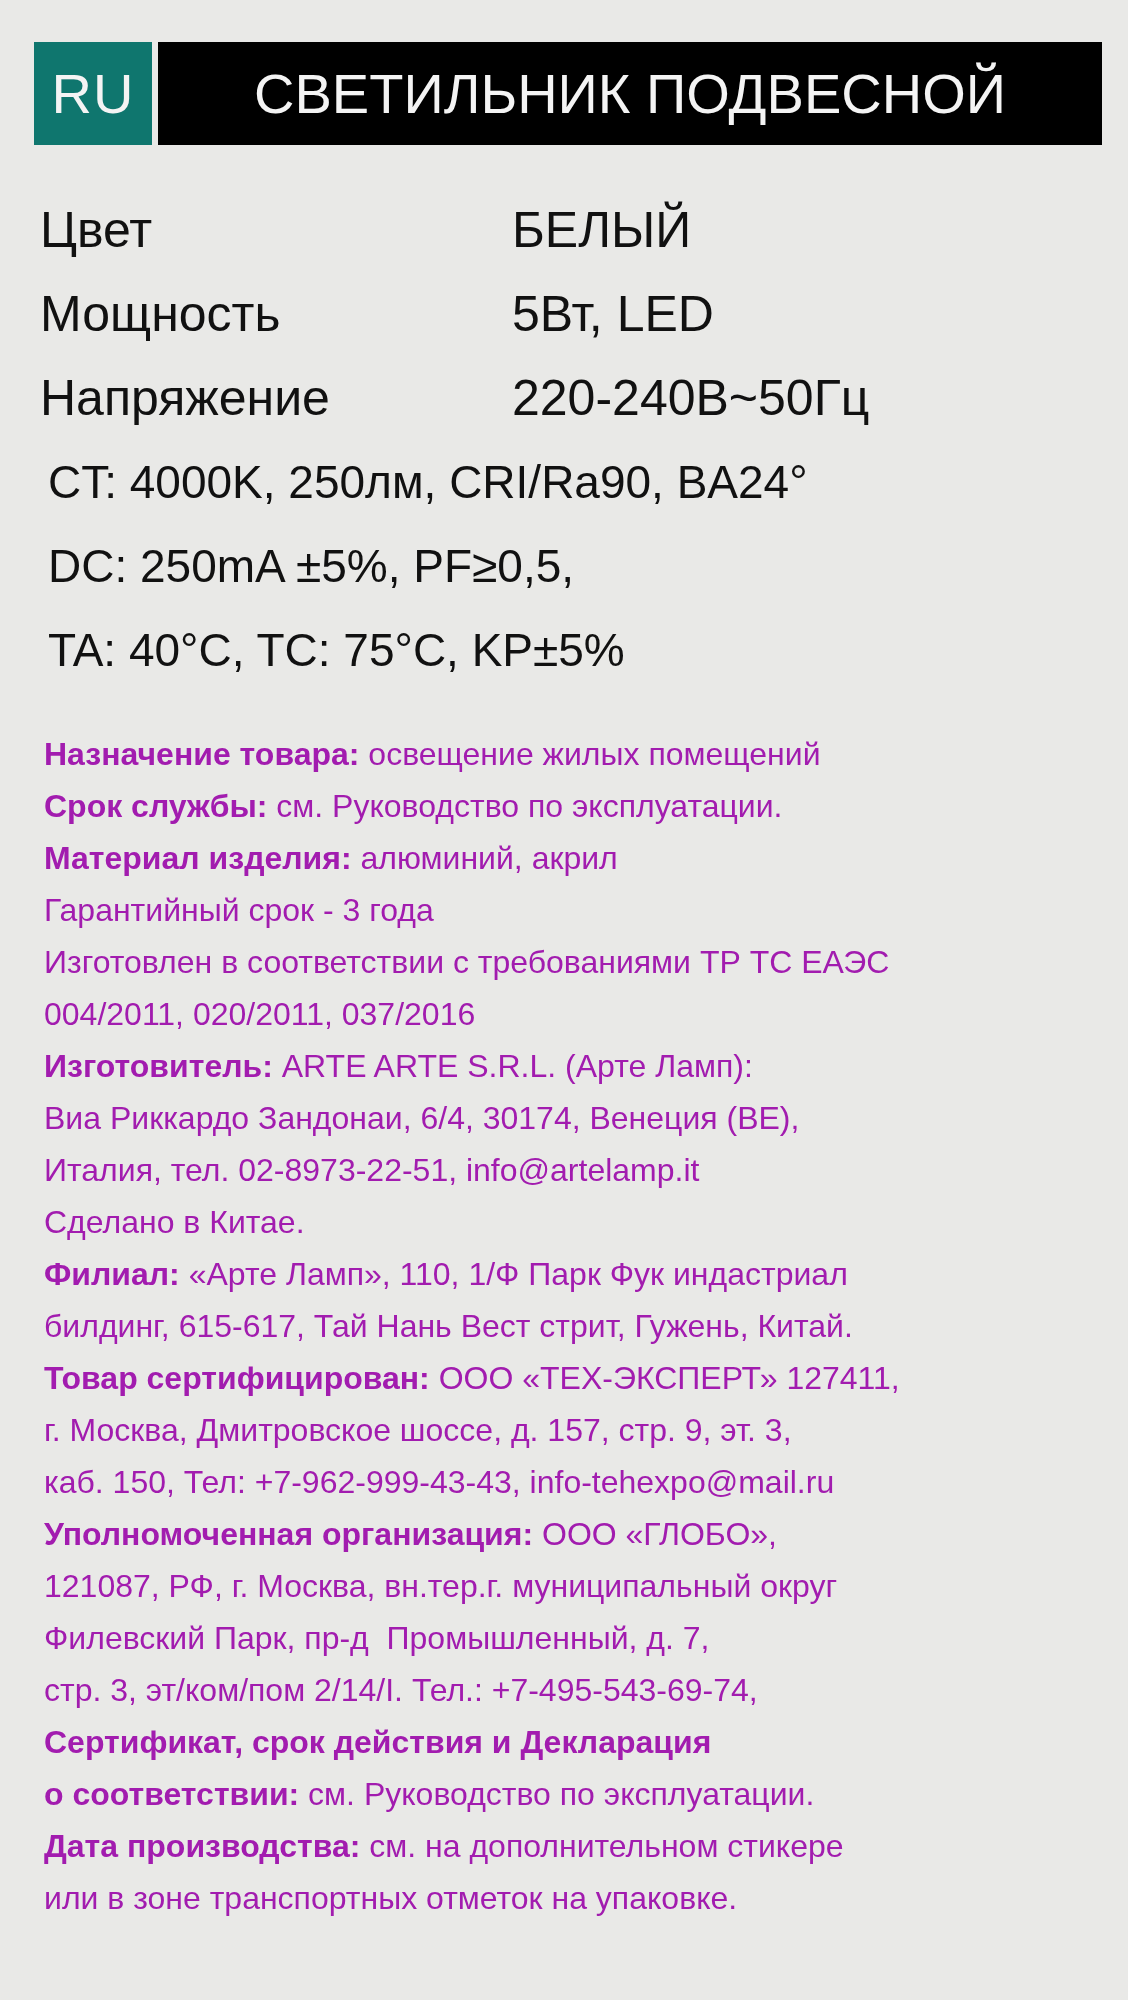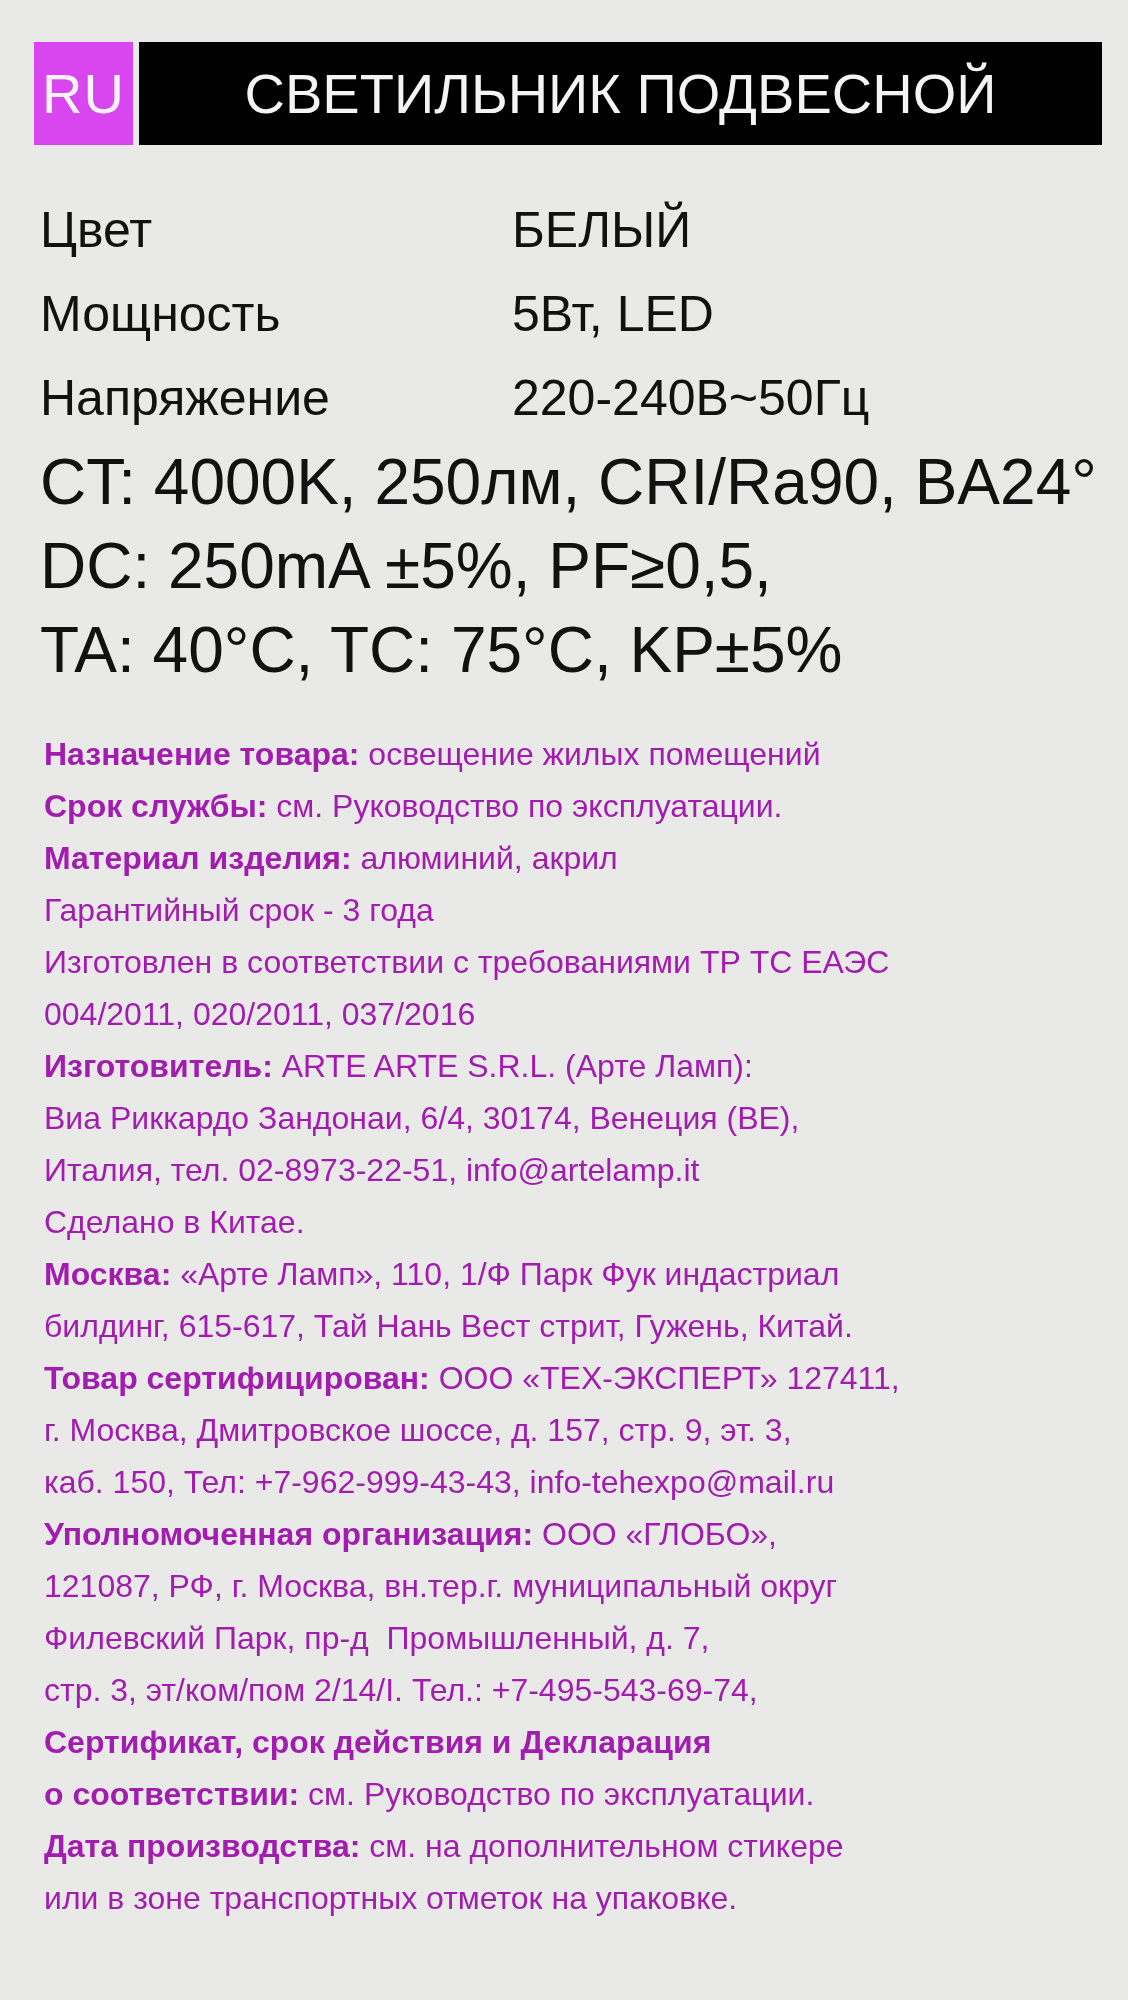--- a/index.html
+++ b/index.html
@@ -8,34 +8,34 @@
     background: #e9e9e7;
     font-family: "Liberation Sans", "DejaVu Sans", sans-serif;
     color: #111;
     position: relative;
   }
   .header {
     position: absolute; left: 34px; top: 42px; height: 103px; width: 1068px;
     display: flex;
   }
   .hdr-lang {
-    width: 99px; height: 100%; background: #d946ef;
+    width: 118px; height: 100%; background: #0f766e;
     display: flex; align-items: center; justify-content: center;
     color: #f4f4f4; font-size: 56px; letter-spacing: 1px;
   }
   .hdr-gap { width: 6px; }
   .hdr-title {
     flex: 1; height: 100%; background: #000000;
     display: flex; align-items: center; justify-content: center;
     color: #f4f4f4; font-size: 56px; letter-spacing: 0px;
   }
   .specs { position: absolute; left: 40px; top: 188px; width: 1060px; }
   .spec-row { display: flex; height: 84px; align-items: center; font-size: 50px; }
   .spec-label { width: 472px; }
-  .spec-line { height: 84px; display: flex; align-items: center; font-size: 64px; white-space: nowrap; }
+  .spec-line { height: 84px; display: flex; align-items: center; font-size: 46px; white-space: nowrap; margin-left: 8px; }
   .info { position: absolute; left: 44px; top: 728px; width: 1070px; }
   .info-line { height: 52px; line-height: 52px; font-size: 32px; white-space: nowrap; color: #a21caf; }
   .b { font-weight: bold; }
 </style>
 </head>
 <body>
 
 <div class="header">
   <div class="hdr-lang">RU</div>
   <div class="hdr-gap"></div>
@@ -64,21 +64,21 @@
     <div class="info-line"><span class="b">Назначение товара:</span><span style="white-space: pre;"> освещение жилых помещений</span></div>
     <div class="info-line"><span class="b">Срок службы:</span><span style="white-space: pre;"> см. Руководство по эксплуатации.</span></div>
     <div class="info-line"><span class="b">Материал изделия:</span><span style="white-space: pre;"> алюминий, акрил</span></div>
     <div class="info-line"><span class="b"></span><span style="white-space: pre;">Гарантийный срок - 3 года</span></div>
     <div class="info-line"><span class="b"></span><span style="white-space: pre;">Изготовлен в соответствии с требованиями ТР ТС ЕАЭС</span></div>
     <div class="info-line"><span class="b"></span><span style="white-space: pre;">004/2011, 020/2011, 037/2016</span></div>
     <div class="info-line"><span class="b">Изготовитель:</span><span style="white-space: pre;"> ARTE ARTE S.R.L. (Арте Ламп):</span></div>
     <div class="info-line"><span class="b"></span><span style="white-space: pre;">Виа Риккардо Зандонаи, 6/4, 30174, Венеция (ВЕ),</span></div>
     <div class="info-line"><span class="b"></span><span style="white-space: pre;">Италия, тел. 02-8973-22-51, info@artelamp.it</span></div>
     <div class="info-line"><span class="b"></span><span style="white-space: pre;">Сделано в Китае.</span></div>
-    <div class="info-line"><span class="b">Москва:</span><span style="white-space: pre;"> «Арте Ламп», 110, 1/Ф Парк Фук индастриал</span></div>
+    <div class="info-line"><span class="b">Филиал:</span><span style="white-space: pre;"> «Арте Ламп», 110, 1/Ф Парк Фук индастриал</span></div>
     <div class="info-line"><span class="b"></span><span style="white-space: pre;">билдинг, 615-617, Тай Нань Вест стрит, Гужень, Китай.</span></div>
     <div class="info-line"><span class="b">Товар сертифицирован:</span><span style="white-space: pre;"> ООО «ТЕХ-ЭКСПЕРТ» 127411,</span></div>
     <div class="info-line"><span class="b"></span><span style="white-space: pre;">г. Москва, Дмитровское шоссе, д. 157, стр. 9, эт. 3,</span></div>
     <div class="info-line"><span class="b"></span><span style="white-space: pre;">каб. 150, Тел: +7-962-999-43-43, info-tehexpo@mail.ru</span></div>
     <div class="info-line"><span class="b">Уполномоченная организация:</span><span style="white-space: pre;"> ООО «ГЛОБО»,</span></div>
     <div class="info-line"><span class="b"></span><span style="white-space: pre;">121087, РФ, г. Москва, вн.тер.г. муниципальный округ</span></div>
     <div class="info-line"><span class="b"></span><span style="white-space: pre;">Филевский Парк, пр-д  Промышленный, д. 7,</span></div>
     <div class="info-line"><span class="b"></span><span style="white-space: pre;">стр. 3, эт/ком/пом 2/14/I. Тел.: +7-495-543-69-74,</span></div>
     <div class="info-line"><span class="b">Сертификат, срок действия и Декларация</span><span style="white-space: pre;"></span></div>
     <div class="info-line"><span class="b">о соответствии:</span><span style="white-space: pre;"> см. Руководство по эксплуатации.</span></div>

